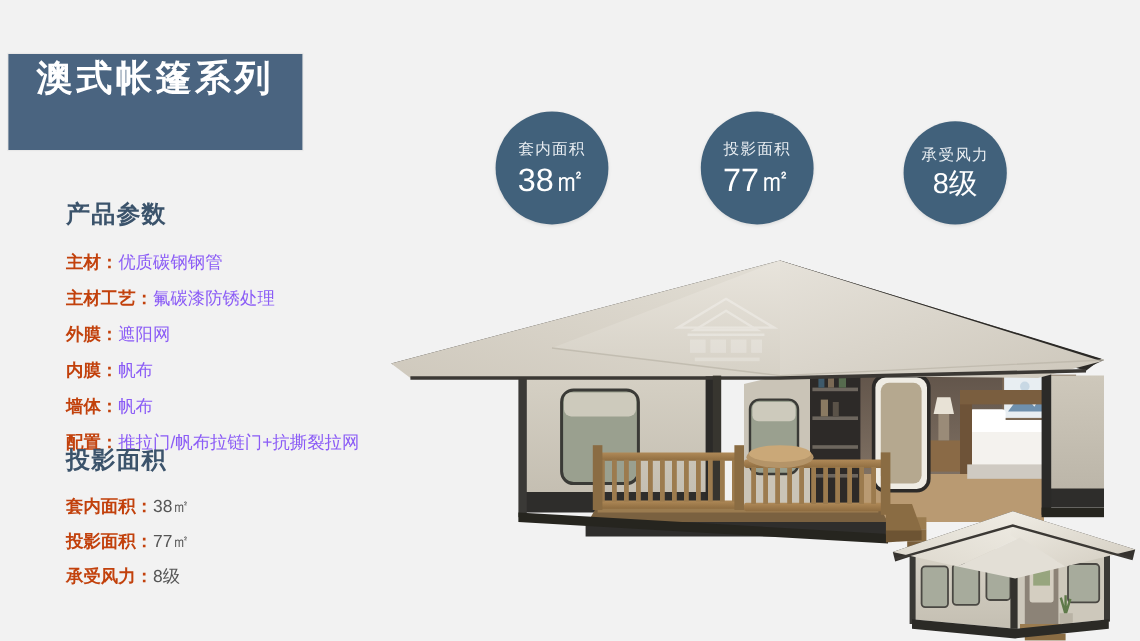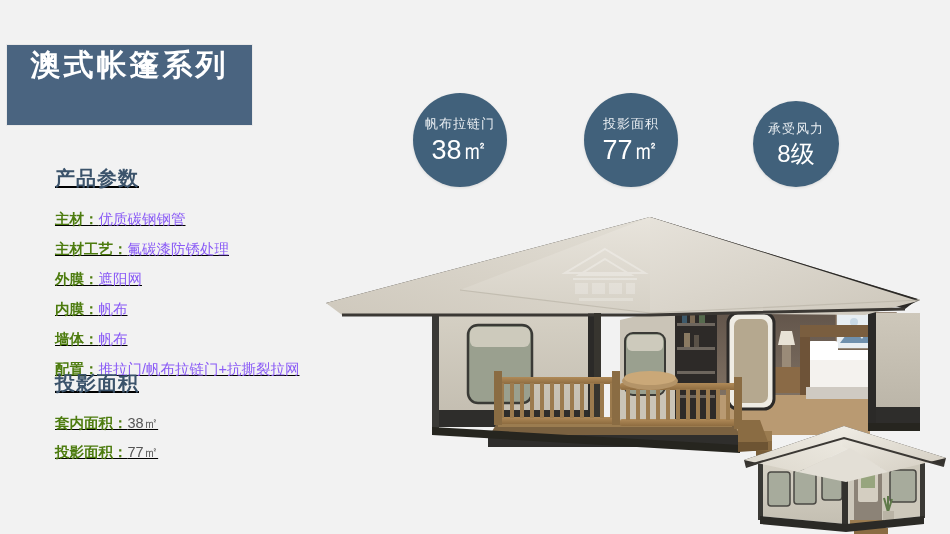--- a/index.html
+++ b/index.html
@@ -17,29 +17,29 @@
     position:absolute;left:7px;top:45px;width:245px;height:80px;
     background:#4a6480;display:flex;align-items:flex-start;justify-content:center;
     box-shadow:0 0 0 1px rgba(0,0,0,0.04);
   }
   .title-banner .title-text{
     color:#ffffff;font-size:30px;font-weight:bold;letter-spacing:3px;
     white-space:nowrap;
   }
 
   
-  .section{position:absolute;left:55px;text-decoration:underline;}
+  .section{position:absolute;left:55px;}
   .section-heading{
     color:#3b536b;font-size:20px;font-weight:bold;letter-spacing:1px;
     margin:0 0 12px 0;white-space:nowrap;
   }
   .spec-line{
     font-size:14.5px;line-height:30px;white-space:nowrap;color:#6b6b6b;
   }
-  .spec-line .k{color:#4d7c0f;font-weight:bold;}
+  .spec-line .k{color:#c2410c;font-weight:bold;}
   .spec-line .v{color:#8b5cf6;font-weight:normal;}
   #product-params{top:165px;}
   #spec-params{top:370px;}
   #spec-params .spec-line{line-height:29px;}
   #spec-params .v{color:#555;}
 
   
   .badge{
     position:absolute;border-radius:50%;background:#41617b;
     display:flex;flex-direction:column;align-items:center;justify-content:center;
@@ -102,24 +102,27 @@
 
   <div class="section" id="spec-params">
     <div class="section-heading">投影面积</div>
 
     <div class="spec-line">
       <span class="k">套内面积：</span><span class="v">38㎡</span>
     </div>
     <div class="spec-line">
       <span class="k">投影面积：</span><span class="v">77㎡</span>
     </div>
+    <div class="spec-line">
+      <span class="k">承受风力：</span><span class="v">8级</span>
+    </div>
   </div>
 
   <div class="badge" id="badge-interior-area">
-    <span class="badge-label">帆布拉链门</span>
+    <span class="badge-label">套内面积</span>
     <span class="badge-value">38㎡</span>
   </div>
   <div class="badge" id="badge-projected-area">
     <span class="badge-label">投影面积</span>
     <span class="badge-value">77㎡</span>
   </div>
   <div class="badge" id="badge-wind-resistance">
     <span class="badge-label">承受风力</span>
     <span class="badge-value">8级</span>
   </div>

